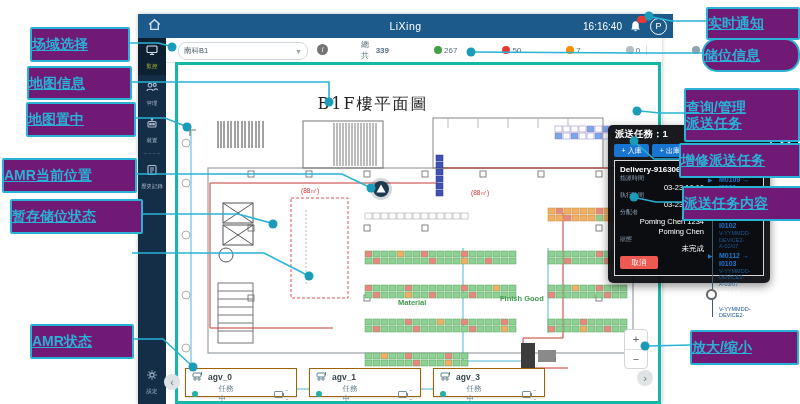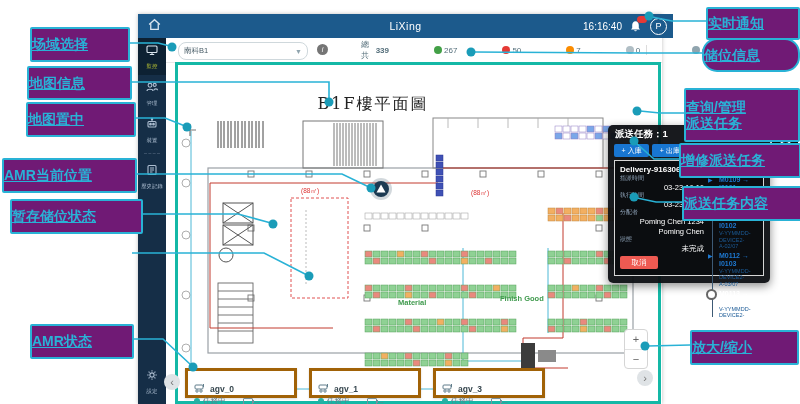--- a/index.html
+++ b/index.html
@@ -59,23 +59,23 @@
   .tl-sub{font-size:5.5px;color:#1b5a96;line-height:1.2;transform-origin:left;}
   
   .clock-btn{position:absolute;left:634px;top:112px;width:26px;height:26px;background:#0b0b0b;border-radius:6px;display:flex;align-items:center;justify-content:center;z-index:7;cursor:pointer;}
   .zoom-ctl{position:absolute;left:624px;top:329px;width:22px;height:38px;background:#fff;border:1px solid #d5d5d5;border-radius:4px;z-index:7;display:flex;flex-direction:column;}
   .zbtn{flex:1;display:flex;align-items:center;justify-content:center;font-size:11px;color:#666;cursor:pointer;}
   .zbtn:first-child{border-bottom:1px solid #e2e2e2;}
   .chev{position:absolute;width:16px;height:16px;border-radius:50%;background:#dfe3e6;color:#777;font-size:11px;display:flex;align-items:center;justify-content:center;z-index:7;cursor:pointer;}
   .chev.prev{left:164px;top:374px;}
   .chev.next{left:637px;top:370px;}
   
-  .agv-card{position:absolute;top:368px;width:112px;height:29px;background:#fff;border:3px solid #a16207;box-shadow:0 1px 2px rgba(0,0,0,.15);z-index:5;padding:12px 6px;box-sizing:border-box;cursor:pointer;}
+  .agv-card{position:absolute;top:368px;width:112px;height:29px;background:#fff;border:1px solid #a16207;box-shadow:0 1px 2px rgba(0,0,0,.15);z-index:5;padding:2px 6px;box-sizing:border-box;cursor:pointer;}
   .agv-r1{display:flex;align-items:center;gap:4px;font-size:8.5px;color:#37474f;font-weight:bold;}
-  .agv-r2{display:flex;align-items:center;gap:3px;margin-top:1px;font-size:7.5px;color:#607d8b;}
+  .agv-r2{display:flex;align-items:center;gap:21px;margin-top:1px;font-size:7.5px;color:#607d8b;}
   .agv-dot{width:6px;height:6px;border-radius:50%;background:#26b0a4;}
   .agv-batt{margin-left:14px;display:flex;align-items:center;gap:2px;}
   .batt-ic{width:8px;height:5px;border:1px solid #78909c;border-radius:1px;position:relative;}
   .batt-ic:after{content:"";position:absolute;right:-2px;top:1px;width:1.5px;height:3px;background:#78909c;}
   
   .co{position:absolute;background:#701a75;border:2px solid #29b2d6;border-radius:2px;color:#29b2d6;font-weight:bold;font-size:14px;display:flex;flex-direction:column;align-items:flex-start;justify-content:center;line-height:1.15;white-space:nowrap;z-index:21;text-decoration:underline;}
   .l0{left:30px;top:27px;width:96px;height:31px;}
   .l1{left:27px;top:66px;width:101px;height:30px;}
   .l2{left:26px;top:102px;width:106px;height:31px;}
   .l3{left:2px;top:158px;width:131px;height:31px;}

